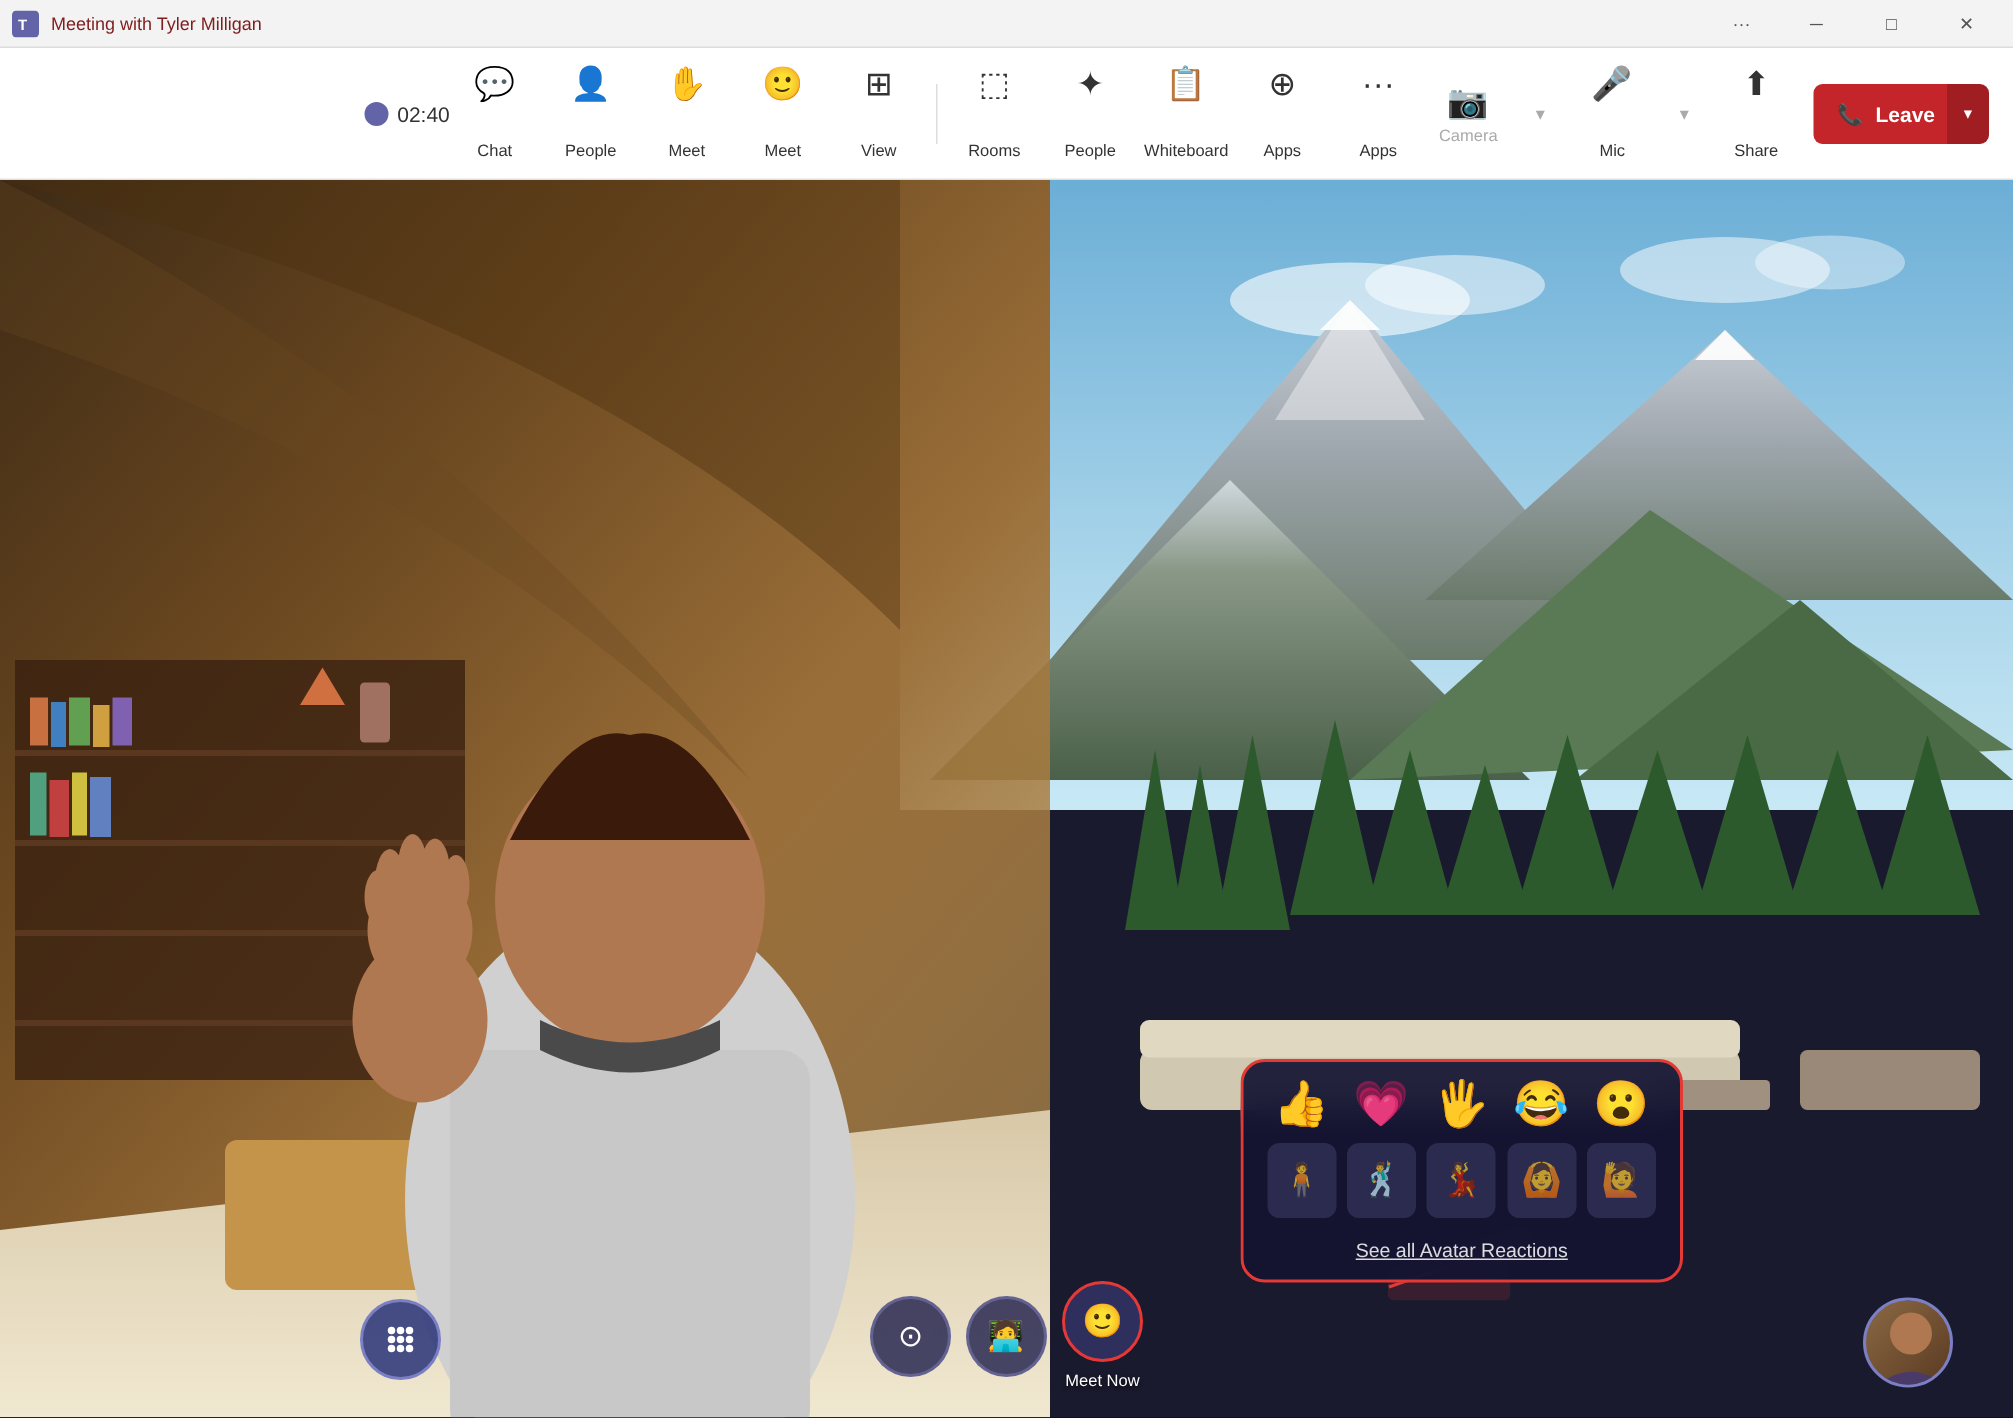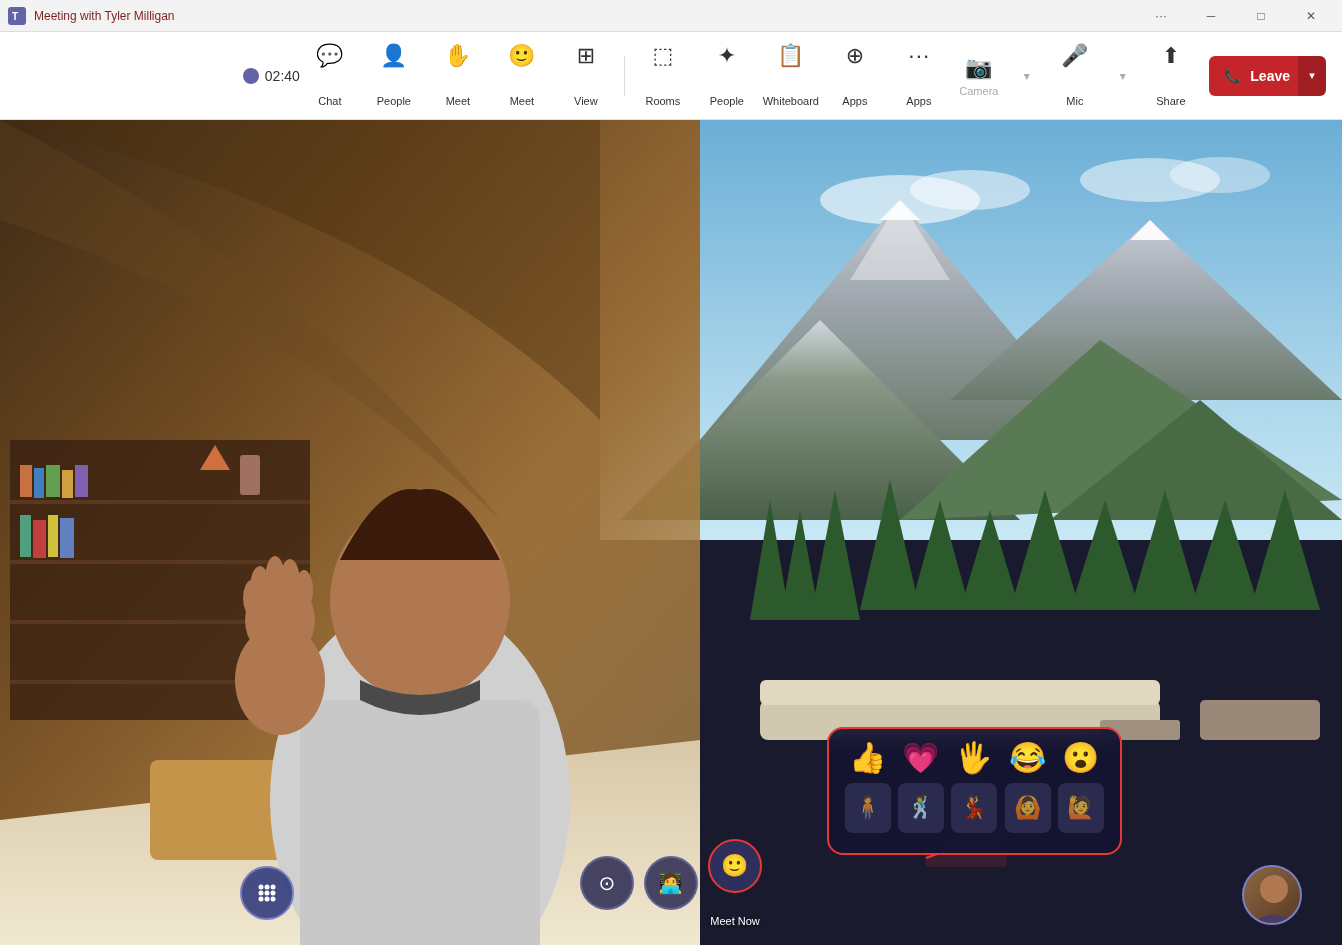--- a/index.html
+++ b/index.html
@@ -551,20 +551,21 @@
     </div>
 
     <div class="avatar-reactions-row">
       <button class="avatar-reaction-btn">🧍</button>
       <button class="avatar-reaction-btn">🕺</button>
       <button class="avatar-reaction-btn">💃</button>
       <button class="avatar-reaction-btn">🙆</button>
       <button class="avatar-reaction-btn">🙋</button>
     </div>
 
+    <button class="see-all-link">See all Avatar Reactions</button>
   </div>
 
   <svg style="position:absolute;bottom:82px;right:296px;z-index:59;overflow:visible;" width="120" height="40">
     <line x1="0" y1="35" x2="100" y2="0" stroke="#e53935" stroke-width="2"></line>
     <rect x="0" y="25" width="80" height="18" rx="3" fill="#e53935" opacity="0.15" stroke="#e53935" stroke-width="1.5"></rect>
   </svg>
 
   <div style="position:absolute;bottom:18px;left:50%;transform:translateX(-50%);display:flex;align-items:center;gap:10px;z-index:50;">
 
     <button class="bottom-btn" style="background:rgba(40,40,80,0.85);border:2px solid rgba(120,120,180,0.6);">
@@ -572,21 +573,21 @@
     </button>
 
     <button class="bottom-btn" style="background:rgba(40,40,80,0.85);border:2px solid rgba(120,120,180,0.6);">
       <span style="font-size:20px;">🧑‍💻</span>
     </button>
 
     <div class="meet-now-group">
       <button class="bottom-btn red-outline-btn" style="background:rgba(50,50,100,0.9);border:2px solid #e53935;">
         <span style="font-size:22px;">🙂</span>
       </button>
-      <span style="font-size:11px;color:white;text-shadow:0 1px 3px rgba(0,0,0,0.8);margin-top:18px;">Meet Now</span>
+      <span style="font-size:11px;color:white;text-shadow:0 1px 3px rgba(0,0,0,0.8);margin-top:3px;">Meet Now</span>
     </div>
   </div>
 
   <button class="dots-grid-btn">
     <svg width="24" height="24" viewBox="0 0 24 24">
       <circle cx="6" cy="6" r="2.5" fill="white"></circle>
       <circle cx="12" cy="6" r="2.5" fill="white"></circle>
       <circle cx="18" cy="6" r="2.5" fill="white"></circle>
       <circle cx="6" cy="12" r="2.5" fill="white"></circle>
       <circle cx="12" cy="12" r="2.5" fill="white"></circle>

